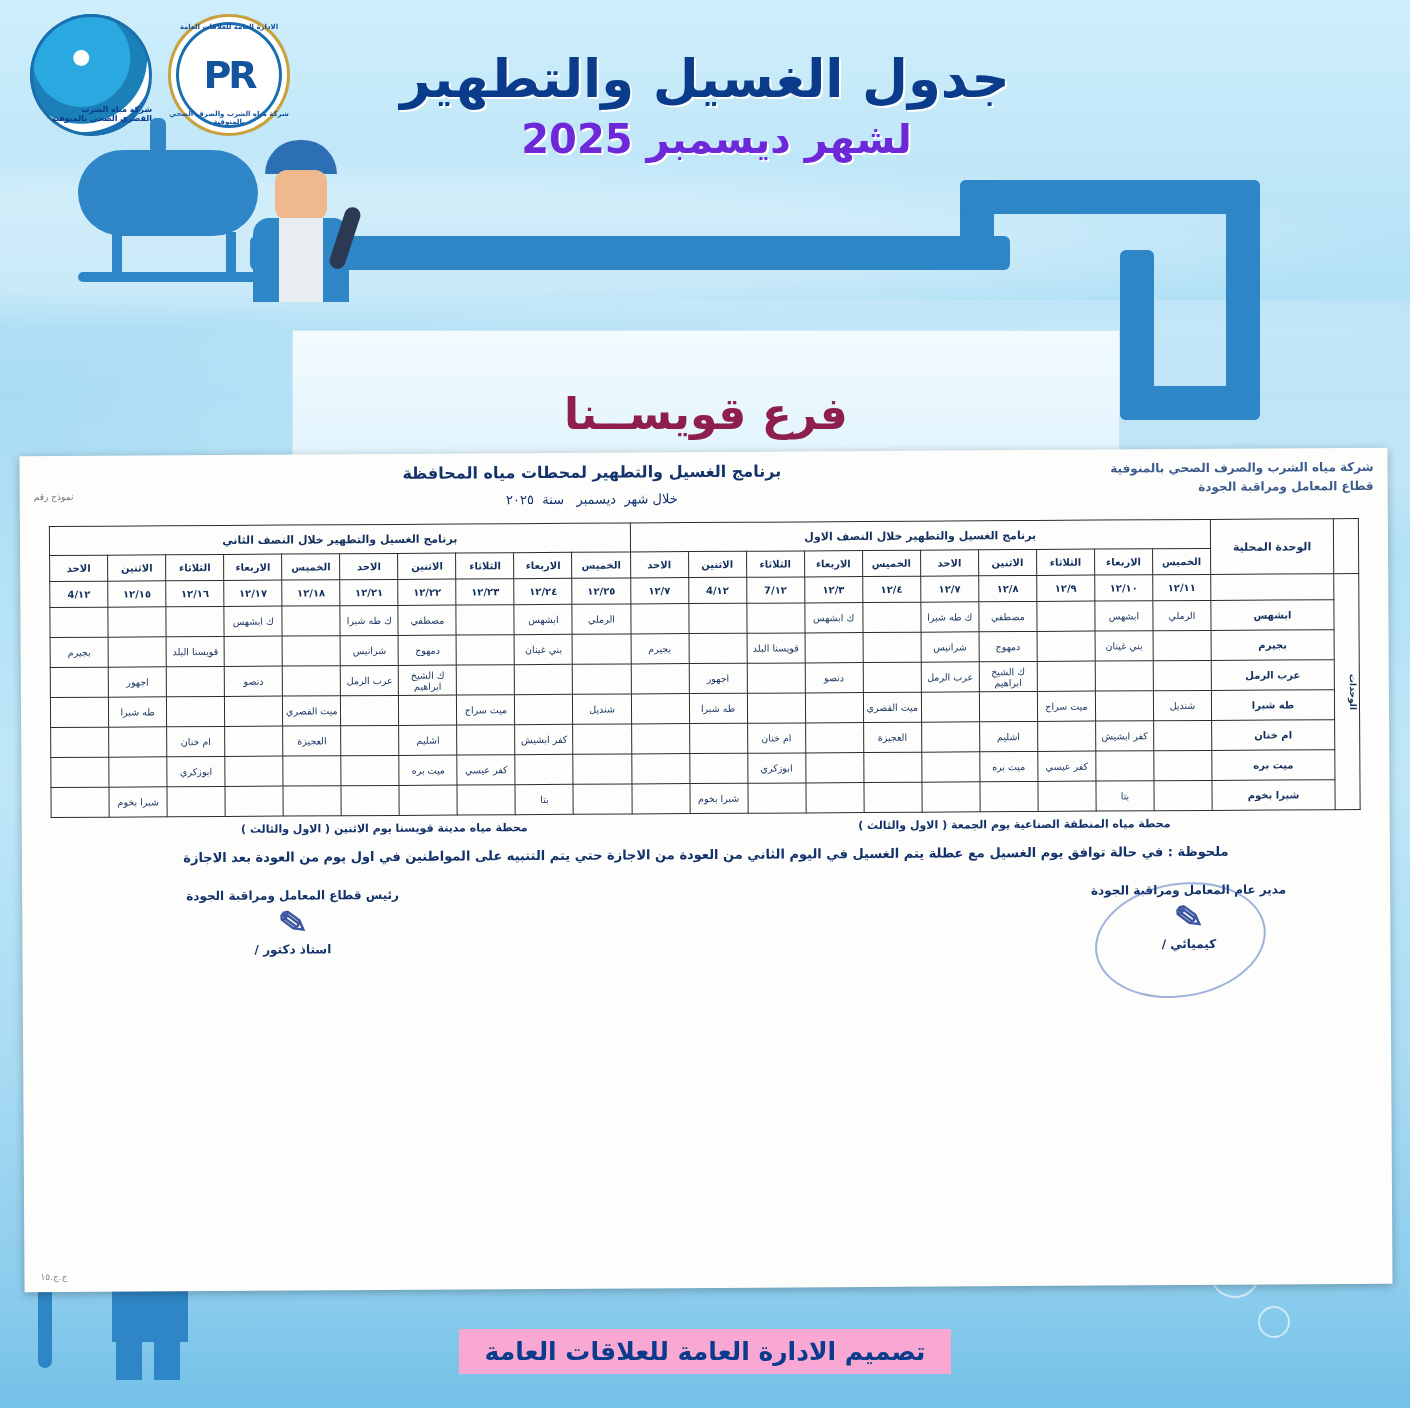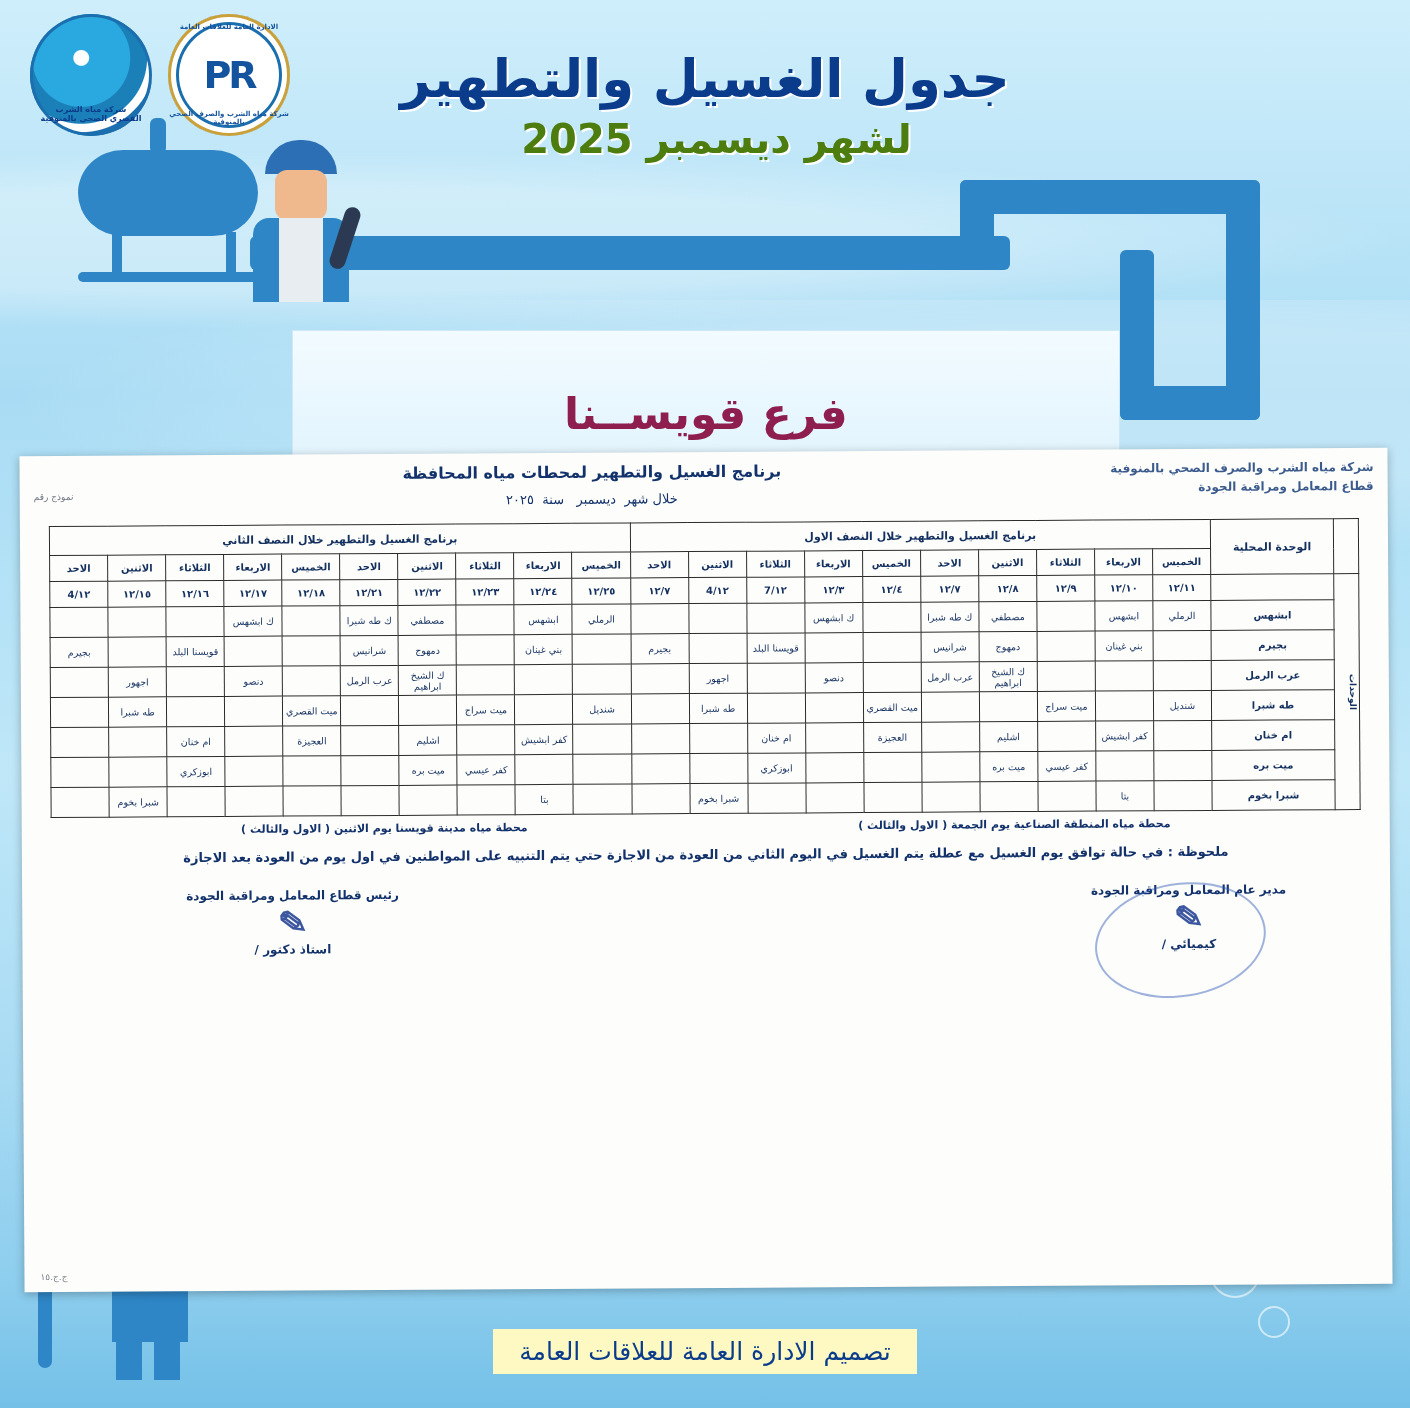--- a/index.html
+++ b/index.html
@@ -28,31 +28,31 @@
   .title-box{position:absolute;top:50px;left:0;width:100%;text-align:center;}
   .title-main{
     font-family:"DejaVu Sans", sans-serif;
     font-size:53px;font-weight:bold;color:#0b3c8c;
     letter-spacing:1px;line-height:1.1;
     text-shadow:2px 2px 0 #ffffff;
     direction:rtl;
   }
   .title-sub{
     margin-top:8px;
-    font-size:40px;font-weight:bold;color:#4d7c0f;
+    font-size:40px;font-weight:bold;color:#6d28d9;
     text-shadow:2px 2px 0 #ffffff;direction:rtl;margin-left:23px;
   }
   .logos{position:absolute;top:14px;left:30px;display:flex;gap:16px;align-items:flex-start;}
   .logo{width:122px;height:122px;border-radius:50%;position:relative;}
   .logo-water{
     background:radial-gradient(circle at 42% 36%, #ffffff 0 7%, #2aa9e0 8% 46%, #1b7fb8 47% 62%, #ffffff 63% 70%, #1b6fae 71% 100%);
     box-shadow:0 0 0 3px #1b6fae inset;
   }
   .logo-water .lg-txt{
-    position:absolute;bottom:12px;left:0;width:100%;text-align:center;
+    position:absolute;bottom:12px;left:0;width:100%;text-align:right;
     font-size:8px;color:#0b3c8c;font-weight:bold;line-height:1.1;
   }
   .logo-pr{
     background:#ffffff;
     box-shadow:0 0 0 3px #c8a13a inset, 0 0 0 8px #ffffff inset, 0 0 0 11px #1b6fae inset;
   }
   .logo-pr .pr-text{
     position:absolute;top:50%;left:50%;transform:translate(-50%,-50%);
     font-size:38px;font-weight:bold;color:#14539e;letter-spacing:-3px;
   }
@@ -142,22 +142,22 @@
     position:absolute;right:110px;top:6px;width:168px;height:110px;border-radius:50%;
     border:2px solid #2b57b5;opacity:.45;transform:rotate(-9deg);
   }
   .doc-code{position:absolute;left:16px;bottom:10px;font-size:9px;color:#7b818c;}
 
   
   .footer{
     position:absolute;bottom:34px;left:0;width:100%;text-align:center;
   }
   .footer-badge{
-    display:inline-block;background:#fef9c3;padding:8px 26px;
-    font-size:25px;font-weight:normal;color:#0b3c8c;direction:rtl;
+    display:inline-block;background:#f9a8d4;padding:8px 26px;
+    font-size:25px;font-weight:bold;color:#0b3c8c;direction:rtl;
   }
 </style>
 </head>
 <body>
 
 <div class="bg-wrap">
   <div class="bg-base"></div>
   <div class="wave wave1"></div>
   <div class="wave wave2"></div>
   <div class="wave wave3"></div>

